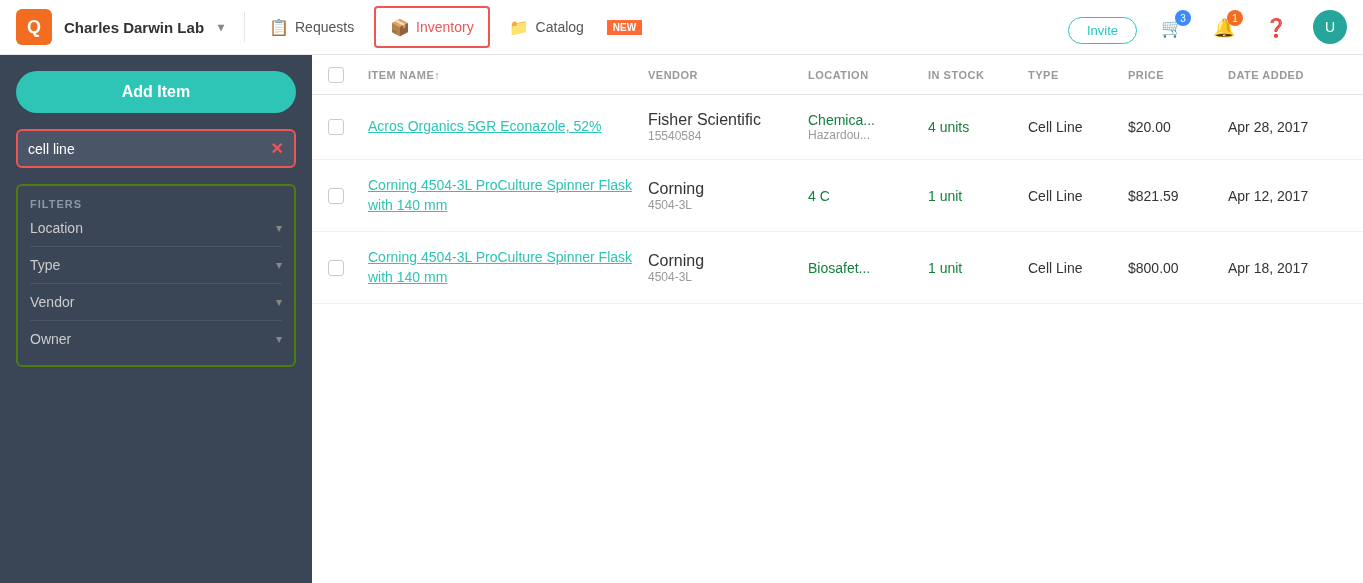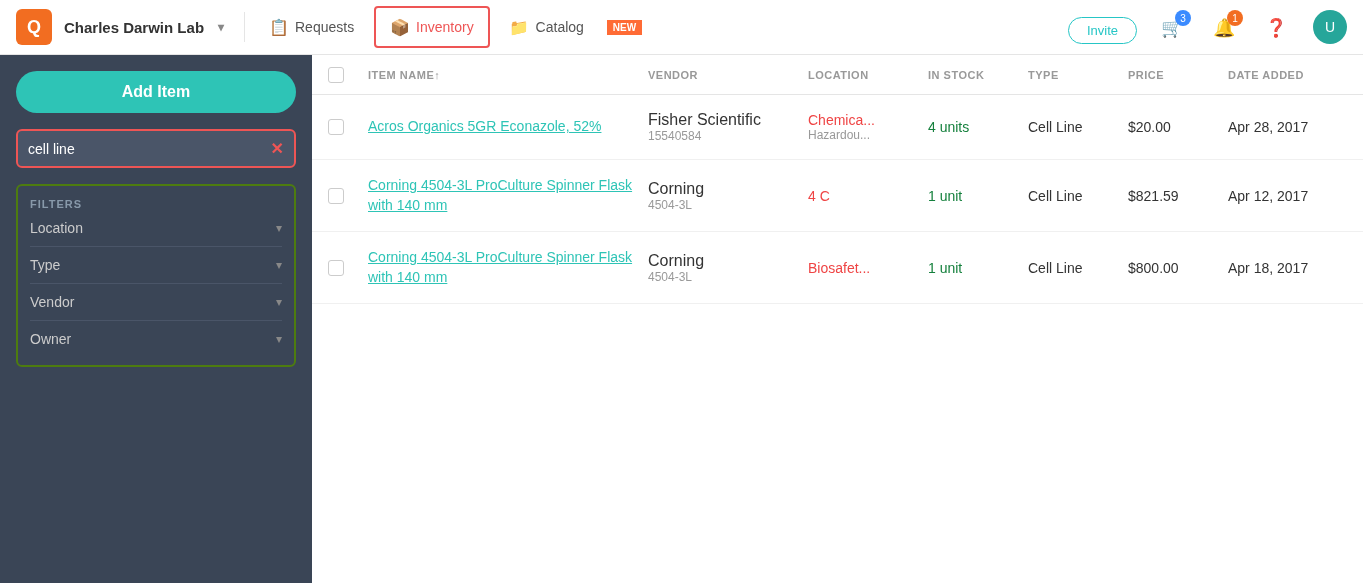--- a/index.html
+++ b/index.html
@@ -99,21 +99,21 @@
       letter-spacing: 0.5px; display: flex; align-items: center; 
     }
     .table-row {
       display: grid;
       grid-template-columns: 40px 280px 160px 120px 100px 100px 100px 140px 80px;
       padding: 16px; border-bottom: 1px solid #f0f0f0; align-items: center;
     }
     .item-name { color: #2ec4b6; font-size: 14px; text-decoration: underline; cursor: pointer; line-height: 1.4; }
     .item-vendor-main { font-size: 16px; color: #333; }
     .item-vendor-sub { font-size: 12px; color: #999; }
-    .item-location-main { font-size: 14px; color: #ef4444; }
+    .item-location-main { font-size: 14px; color: #15803d; }
     .item-location-sub { font-size: 12px; color: #999; }
     .item-stock { font-size: 14px; color: #15803d; }
     .item-type { font-size: 14px; color: #333; }
     .item-price { font-size: 14px; color: #333; }
     .item-date { font-size: 14px; color: #333; }
     .item-request { color: #2ec4b6; font-size: 14px; cursor: pointer; }
     .checkbox { width: 16px; height: 16px; border: 1.5px solid #ccc; border-radius: 3px; cursor: pointer; }
     .settings-icon { color: #aaa; font-size: 16px; cursor: pointer; }
   </style>
 </head>

